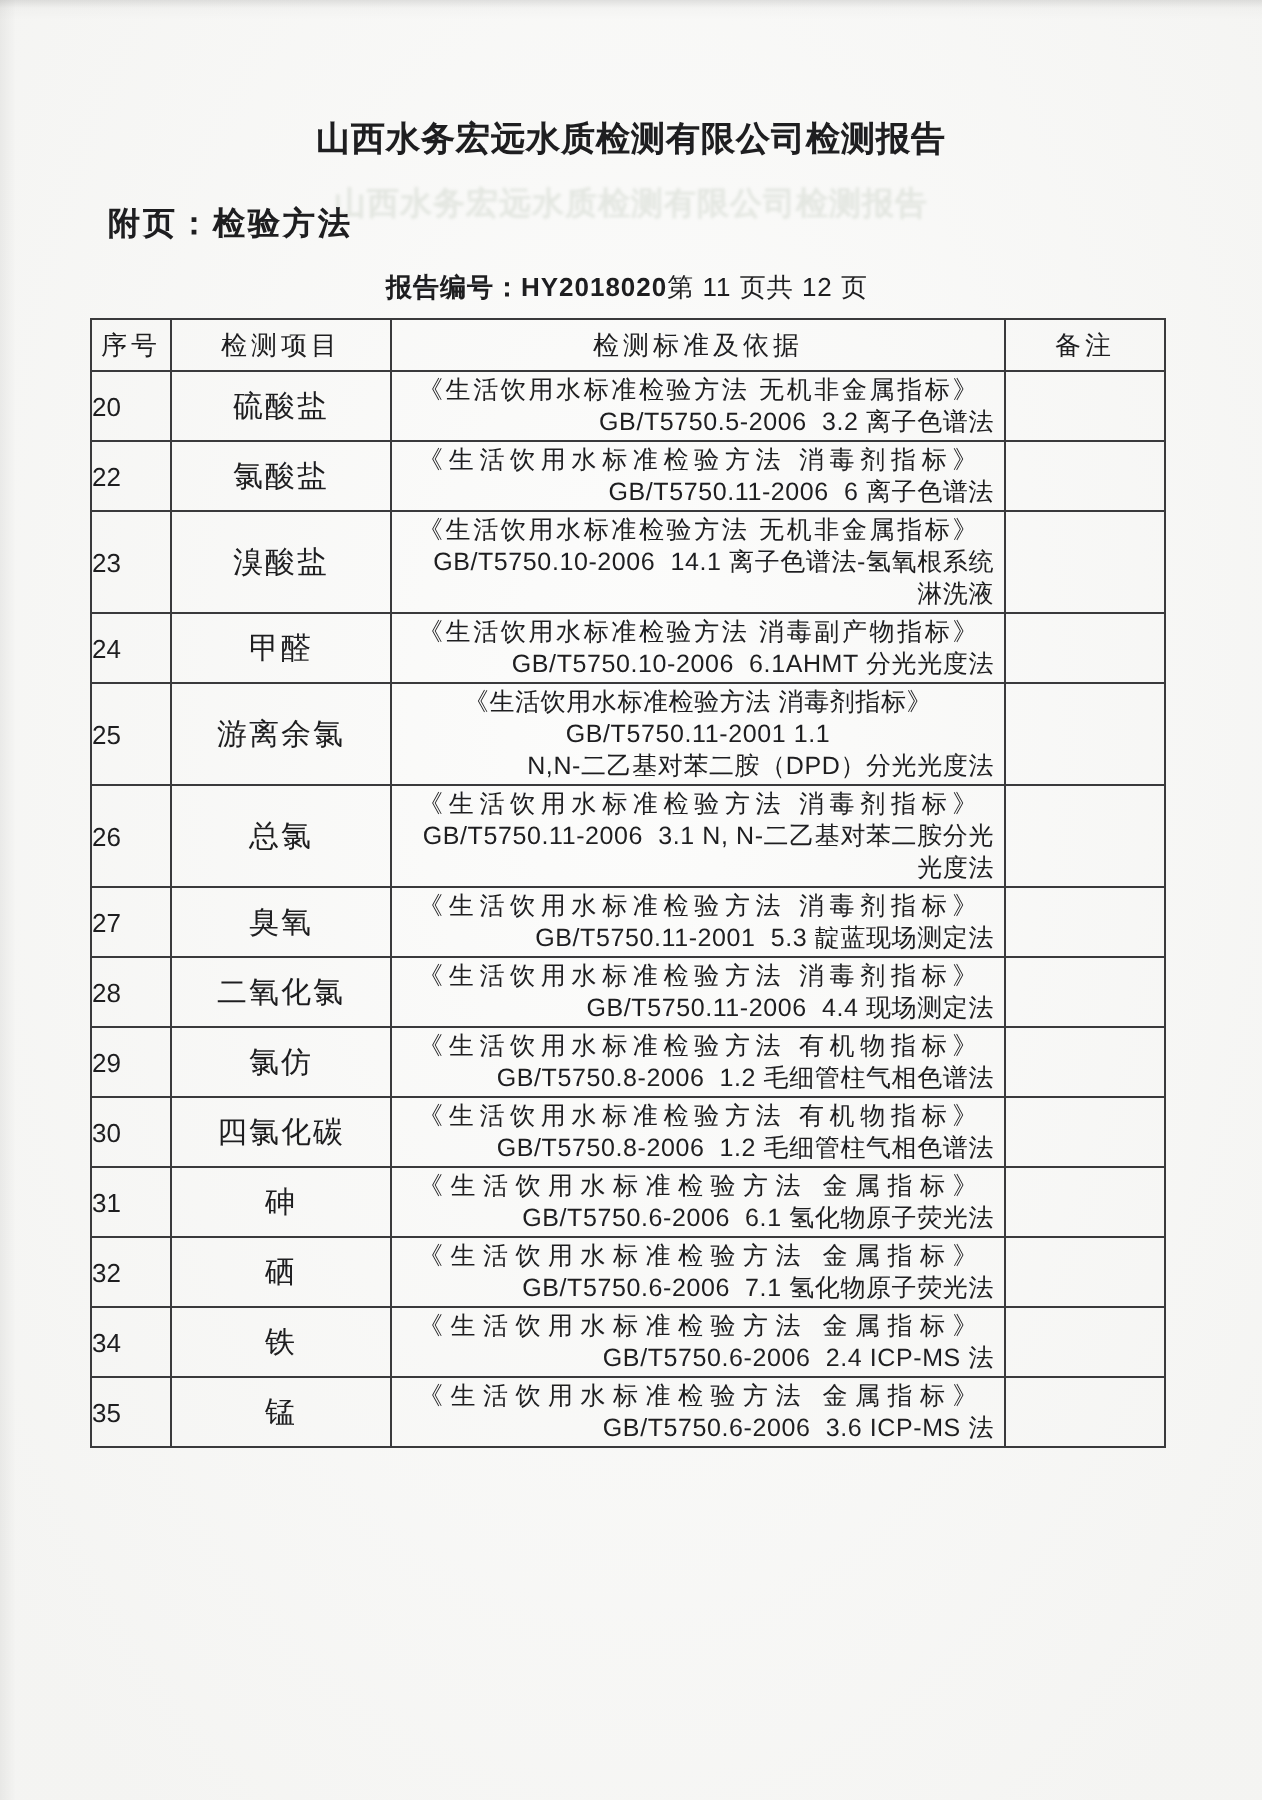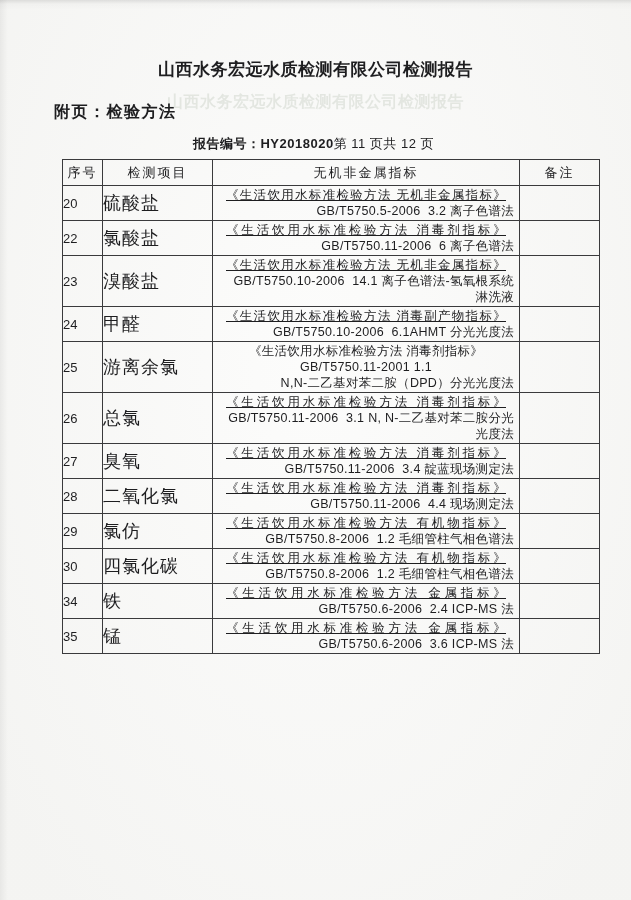--- a/index.html
+++ b/index.html
@@ -52,49 +52,49 @@
     display:flex;justify-content:center;align-items:baseline;
   }
   .report-no{font-size:13px;font-weight:bold;letter-spacing:0.5px;}
   .page-indicator{font-size:13px;letter-spacing:0.5px;}
   table.methods-table{
     position:absolute;top:159px;left:45px;
     width:537px;
     border-collapse:collapse;
     table-layout:fixed;
     font-size:12.5px;
-    margin-left:17px;
   }
   .methods-table th,.methods-table td{
     border:1px solid var(--border);
     vertical-align:middle;
   }
   .methods-table{border:1.5px solid var(--border);}
   .methods-table th{
     height:26px;
     font-weight:normal;
     font-size:13px;
     letter-spacing:2px;
     text-align:center;
   }
   td.c-no{
     text-align:left;
     font-size:13px;
   }
   td.c-item{
-    font-size:18px;
+    text-align:center;
+    font-size:15px;
     letter-spacing:1px;
     font-family:Liberation Serif, serif;
   }
   td.c-method{
     padding:1px 5px;
     line-height:16px;
   }
   .mline{min-height:16px;letter-spacing:0.3px;}
-  .mline.j{text-align:justify;text-align-last:justify;padding:0 8px;text-decoration:underline;}
+  .mline.j{text-align:justify;text-align-last:justify;padding:0 8px;}
   .mline.l{text-align:right;white-space:pre-wrap;}
   .mline.c{text-align:center;}
 </style>
 </head>
 <body>
 
 <div class="paper">
 
   <h1 class="title">山西水务宏远水质检测有限公司检测报告</h1>
 
@@ -111,21 +111,21 @@
     <colgroup>
       <col style="width:40px">
       <col style="width:110px">
       <col style="width:307px">
       <col style="width:80px">
     </colgroup>
     <thead>
       <tr>
         <th>序号</th>
         <th>检测项目</th>
-        <th>无机非金属指标</th>
+        <th>检测标准及依据</th>
         <th>备注</th>
       </tr>
     </thead>
     <tbody id="table-body">
         <tr>
     <td class="c-no">20</td>
     <td class="c-item">硫酸盐</td>
     <td class="c-method">
             <div class="mline j">《生活饮用水标准检验方法 无机非金属指标》</div>
             <div class="mline l">GB/T5750.5-2006  3.2 离子色谱法</div>
@@ -178,21 +178,21 @@
             <div class="mline l">GB/T5750.11-2006  3.1 N, N-二乙基对苯二胺分光</div>
             <div class="mline l">光度法</div>
           </td>
     <td class="c-remark"></td>
   </tr>
         <tr>
     <td class="c-no">27</td>
     <td class="c-item">臭氧</td>
     <td class="c-method">
             <div class="mline j">《生活饮用水标准检验方法 消毒剂指标》</div>
-            <div class="mline l">GB/T5750.11-2006  3.4 靛蓝现场测定法</div>
+            <div class="mline l">GB/T5750.11-2001  5.3 靛蓝现场测定法</div>
           </td>
     <td class="c-remark"></td>
   </tr>
         <tr>
     <td class="c-no">28</td>
     <td class="c-item">二氧化氯</td>
     <td class="c-method">
             <div class="mline j">《生活饮用水标准检验方法 消毒剂指标》</div>
             <div class="mline l">GB/T5750.11-2006  4.4 现场测定法</div>
           </td>
@@ -210,20 +210,38 @@
         <tr>
     <td class="c-no">30</td>
     <td class="c-item">四氯化碳</td>
     <td class="c-method">
             <div class="mline j">《生活饮用水标准检验方法 有机物指标》</div>
             <div class="mline l">GB/T5750.8-2006  1.2 毛细管柱气相色谱法</div>
           </td>
     <td class="c-remark"></td>
   </tr>
         <tr>
+    <td class="c-no">31</td>
+    <td class="c-item">砷</td>
+    <td class="c-method">
+            <div class="mline j">《生活饮用水标准检验方法 金属指标》</div>
+            <div class="mline l">GB/T5750.6-2006  6.1 氢化物原子荧光法</div>
+          </td>
+    <td class="c-remark"></td>
+  </tr>
+        <tr>
+    <td class="c-no">32</td>
+    <td class="c-item">硒</td>
+    <td class="c-method">
+            <div class="mline j">《生活饮用水标准检验方法 金属指标》</div>
+            <div class="mline l">GB/T5750.6-2006  7.1 氢化物原子荧光法</div>
+          </td>
+    <td class="c-remark"></td>
+  </tr>
+        <tr>
     <td class="c-no">34</td>
     <td class="c-item">铁</td>
     <td class="c-method">
             <div class="mline j">《生活饮用水标准检验方法 金属指标》</div>
             <div class="mline l">GB/T5750.6-2006  2.4 ICP-MS 法</div>
           </td>
     <td class="c-remark"></td>
   </tr>
         <tr>
     <td class="c-no">35</td>

